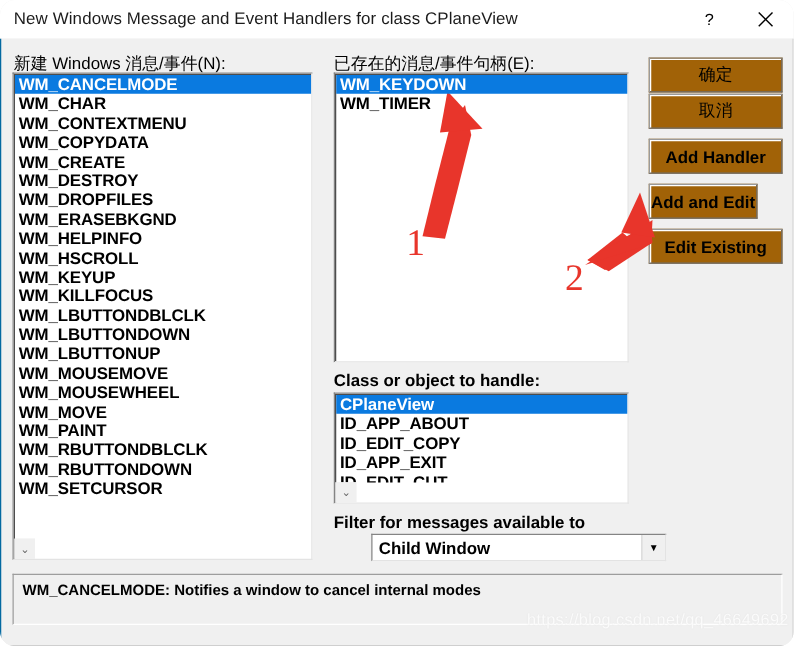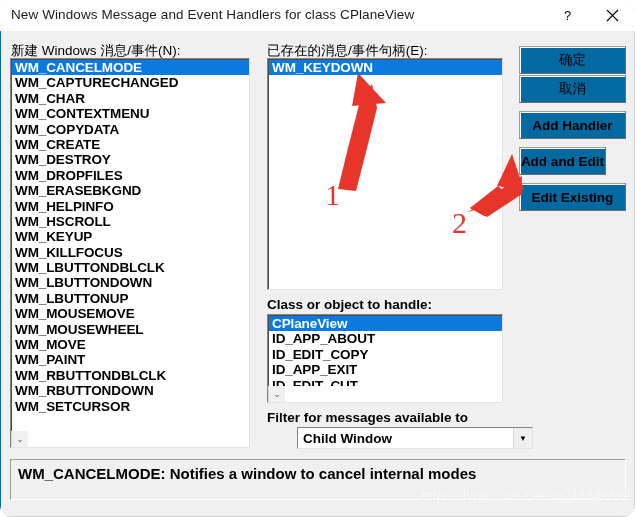--- a/index.html
+++ b/index.html
@@ -133,21 +133,21 @@
   .sb-down { bottom: 0; }
   .sb-thumb {
     position: absolute;
     left: 1px; width: 14px;
     background: #cdcdcd;
   }
 
   
   .btn {
     position: absolute;
-    background: #0369a1;
+    background: #a16207;
     border: 1px solid #9a9a9a;
     border-right-color: #6e6e6e;
     border-bottom-color: #6e6e6e;
     box-shadow: inset 1px 1px 0 #ffffff;
     display: flex;
     align-items: center;
     justify-content: center;
     font-size: 13.5px;
     color: #000;
     box-sizing: border-box;
@@ -194,21 +194,21 @@
     background: #f0f0f0;
     border-top: 1px solid #9d9d9d;
     border-left: 1px solid #9d9d9d;
     border-right: 1px solid #ffffff;
     border-bottom: 1px solid #ffffff;
     box-sizing: border-box;
   }
   .desc-text {
     position: absolute;
     left: 7px; top: 5px;
-    font-size: 15px;
+    font-size: 12px;
     font-weight: 700;
     color: #000;
     white-space: nowrap;
   }
 
   
   .anno-num {
     position: absolute;
     color: #e8352b;
     font-size: 30px;
@@ -253,21 +253,20 @@
   </div>
 
   <div class="body">
 
     <div class="lbl lbl-cn" style="left:10px; top:11px;">新建 Windows 消息/事件(N):</div>
 
     <div class="sunken" id="leftList" style="left:9px; top:27px; width:240px; height:390px;">
       <div class="listwrap">
         <div class="listitems" id="leftItems">
             <div class="litem sel">WM_CANCELMODE</div>
-            <div class="litem">WM_CAPTURECHANGED</div>
             <div class="litem">WM_CHAR</div>
             <div class="litem">WM_CONTEXTMENU</div>
             <div class="litem">WM_COPYDATA</div>
             <div class="litem">WM_CREATE</div>
             <div class="litem">WM_DESTROY</div>
             <div class="litem">WM_DROPFILES</div>
             <div class="litem">WM_ERASEBKGND</div>
             <div class="litem">WM_HELPINFO</div>
             <div class="litem">WM_HSCROLL</div>
             <div class="litem">WM_KEYUP</div>
@@ -290,20 +289,21 @@
         </div>
       </div>
     </div>
 
     <div class="lbl lbl-cn" style="left:266px; top:11px;">已存在的消息/事件句柄(E):</div>
 
     <div class="sunken" style="left:266px; top:27px; width:236px; height:232px;">
       <div class="listwrap">
         <div class="listitems" id="rightItems">
             <div class="litem sel">WM_KEYDOWN</div>
+            <div class="litem">WM_TIMER</div>
           </div>
       </div>
     </div>
 
     <div class="lbl" style="left:266px; top:266px;">Class or object to handle:</div>
 
     <div class="sunken" style="left:266px; top:283px; width:236px; height:89px;">
       <div class="listwrap">
         <div class="listitems" id="classItems">
             <div class="litem sel">CPlaneView</div>

